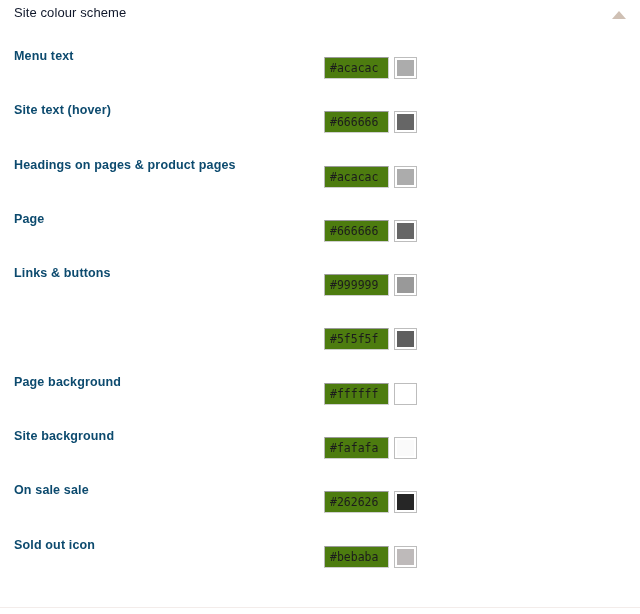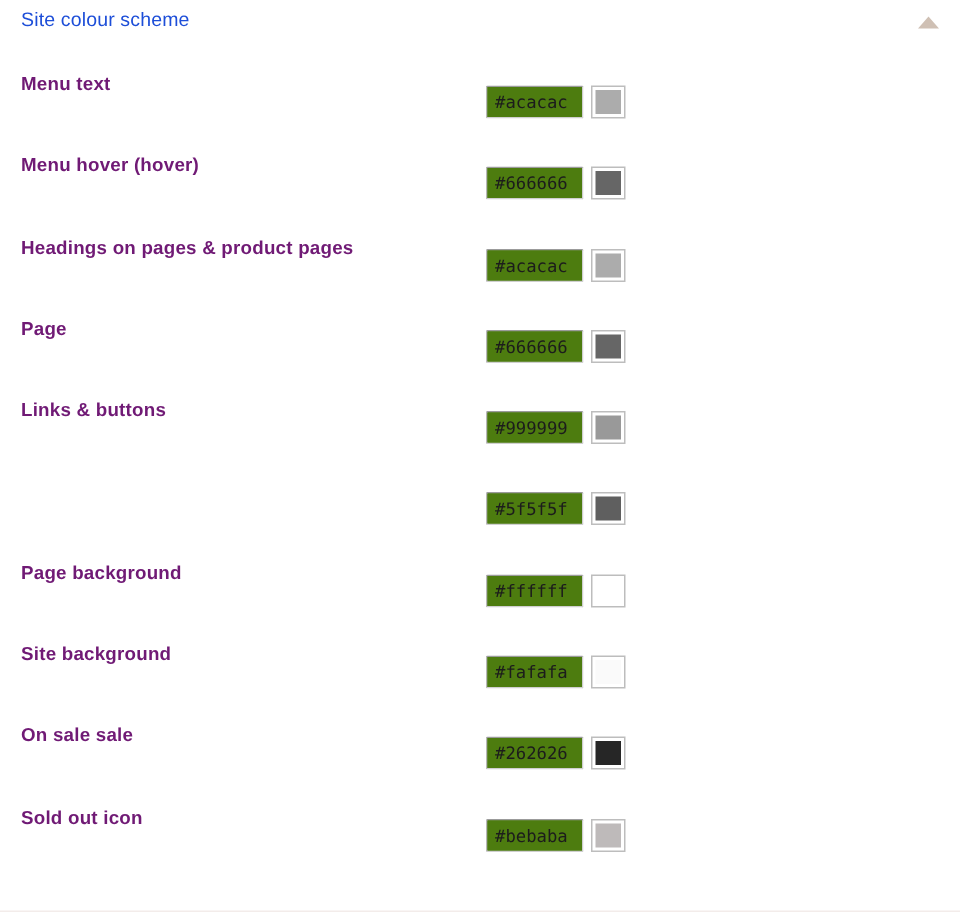--- a/index.html
+++ b/index.html
@@ -66,21 +66,21 @@
   .color-row {
     position: relative;
     height: 54.3px;
   }
   .row-label {
     position: absolute;
     left: 14px;
     top: 0px;
     font-size: 12.5px;
     font-weight: bold;
-    color: #701a75;
+    color: #0c4a6e;
     letter-spacing: 0.15px;
     white-space: nowrap;
   }
   .field-group {
     position: absolute;
     left: 324px;
     top: 8px;
     height: 22px;
   }
   .hex-input {
@@ -128,34 +128,34 @@
     height: 1px;
     background: #f3ecea;
   }
 </style>
 </head>
 <body>
 
 <div id="panel" style="background: rgb(255, 255, 255);">
 
   <div id="panel-header">
-    <div id="panel-title" style="color: #1d4ed8;">Site colour scheme</div>
+    <div id="panel-title" style="color: #0f172a;">Site colour scheme</div>
 
     <div id="collapse-toggle">
       <span class="tri" style="border-bottom-color: rgb(207, 192, 180);"></span>
     </div>
   </div>
 
   <div id="rows">
       <div class="color-row">
         <div class="row-label">Menu text</div>
         <div class="field-group"><input class="hex-input" type="text" value="#acacac" style=""><span class="swatch"><span class="fill" style="background-color: rgb(172, 172, 172);"></span></span></div>
       </div>
       <div class="color-row">
-        <div class="row-label">Menu hover (hover)</div>
+        <div class="row-label">Site text (hover)</div>
         <div class="field-group"><input class="hex-input" type="text" value="#666666" style=""><span class="swatch"><span class="fill" style="background-color: rgb(102, 102, 102);"></span></span></div>
       </div>
       <div class="color-row">
         <div class="row-label">Headings on pages &amp; product pages</div>
         <div class="field-group"><input class="hex-input" type="text" value="#acacac" style=""><span class="swatch"><span class="fill" style="background-color: rgb(172, 172, 172);"></span></span></div>
       </div>
       <div class="color-row">
         <div class="row-label">Page</div>
         <div class="field-group"><input class="hex-input" type="text" value="#666666" style=""><span class="swatch"><span class="fill" style="background-color: rgb(102, 102, 102);"></span></span></div>
       </div>

